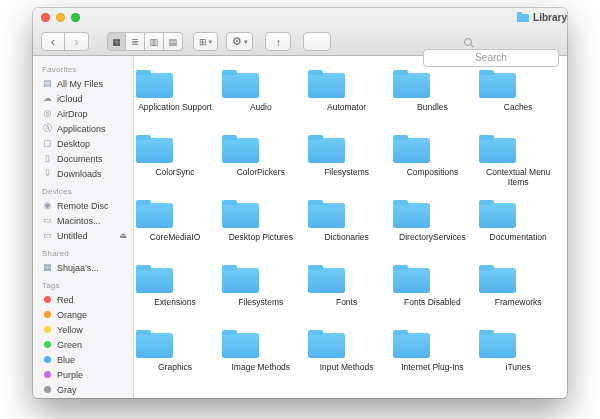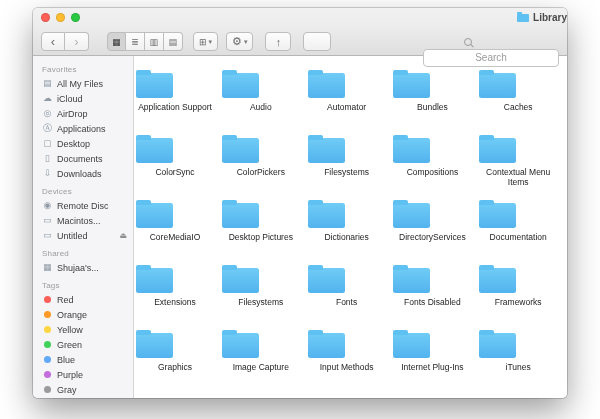--- a/index.html
+++ b/index.html
@@ -287,21 +287,21 @@
           <div class="folder-cell">
             <div class="folder-icon"></div>
             <div class="folder-label">Frameworks</div>
           </div>
           <div class="folder-cell">
             <div class="folder-icon"></div>
             <div class="folder-label">Graphics</div>
           </div>
           <div class="folder-cell">
             <div class="folder-icon"></div>
-            <div class="folder-label">Image Capture</div>
+            <div class="folder-label">Image Methods</div>
           </div>
           <div class="folder-cell">
             <div class="folder-icon"></div>
             <div class="folder-label">Input Methods</div>
           </div>
           <div class="folder-cell">
             <div class="folder-icon"></div>
             <div class="folder-label">Internet Plug-Ins</div>
           </div>
           <div class="folder-cell">

